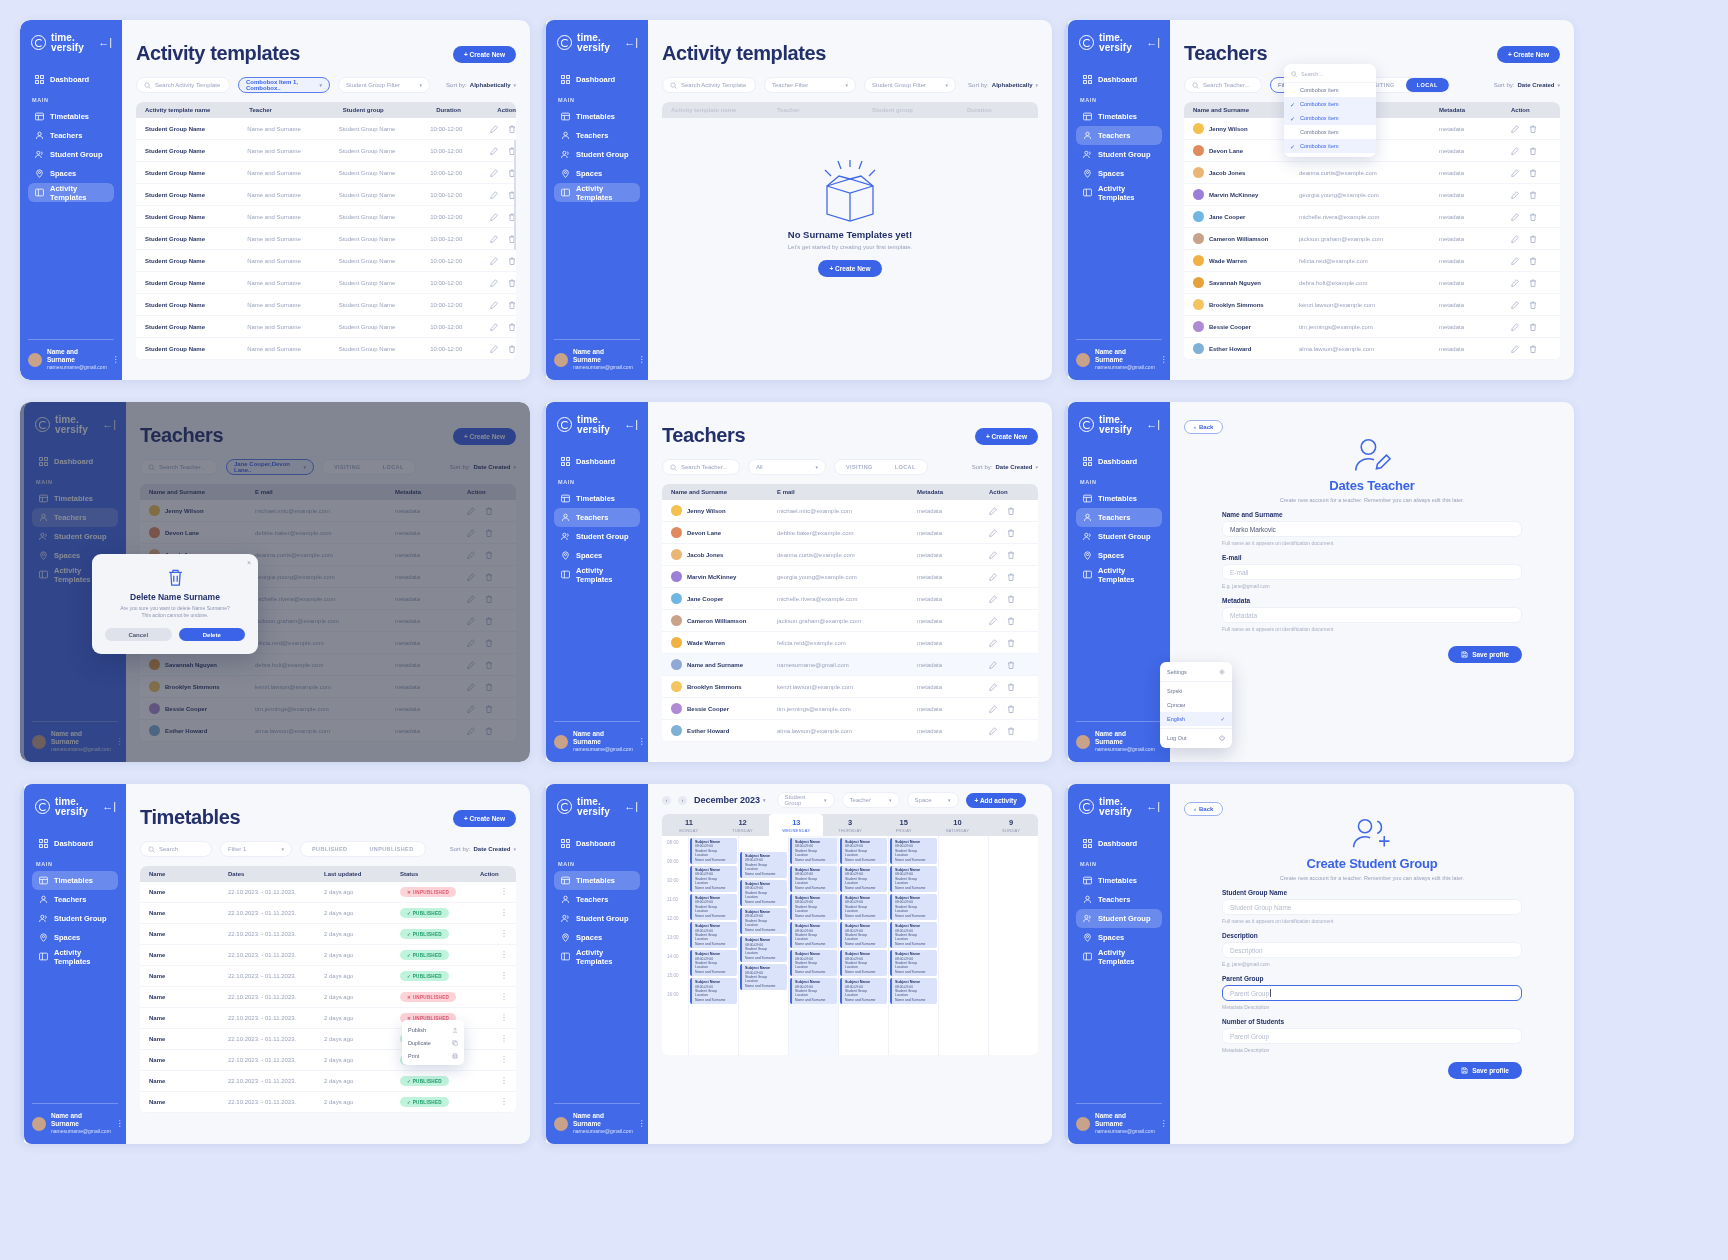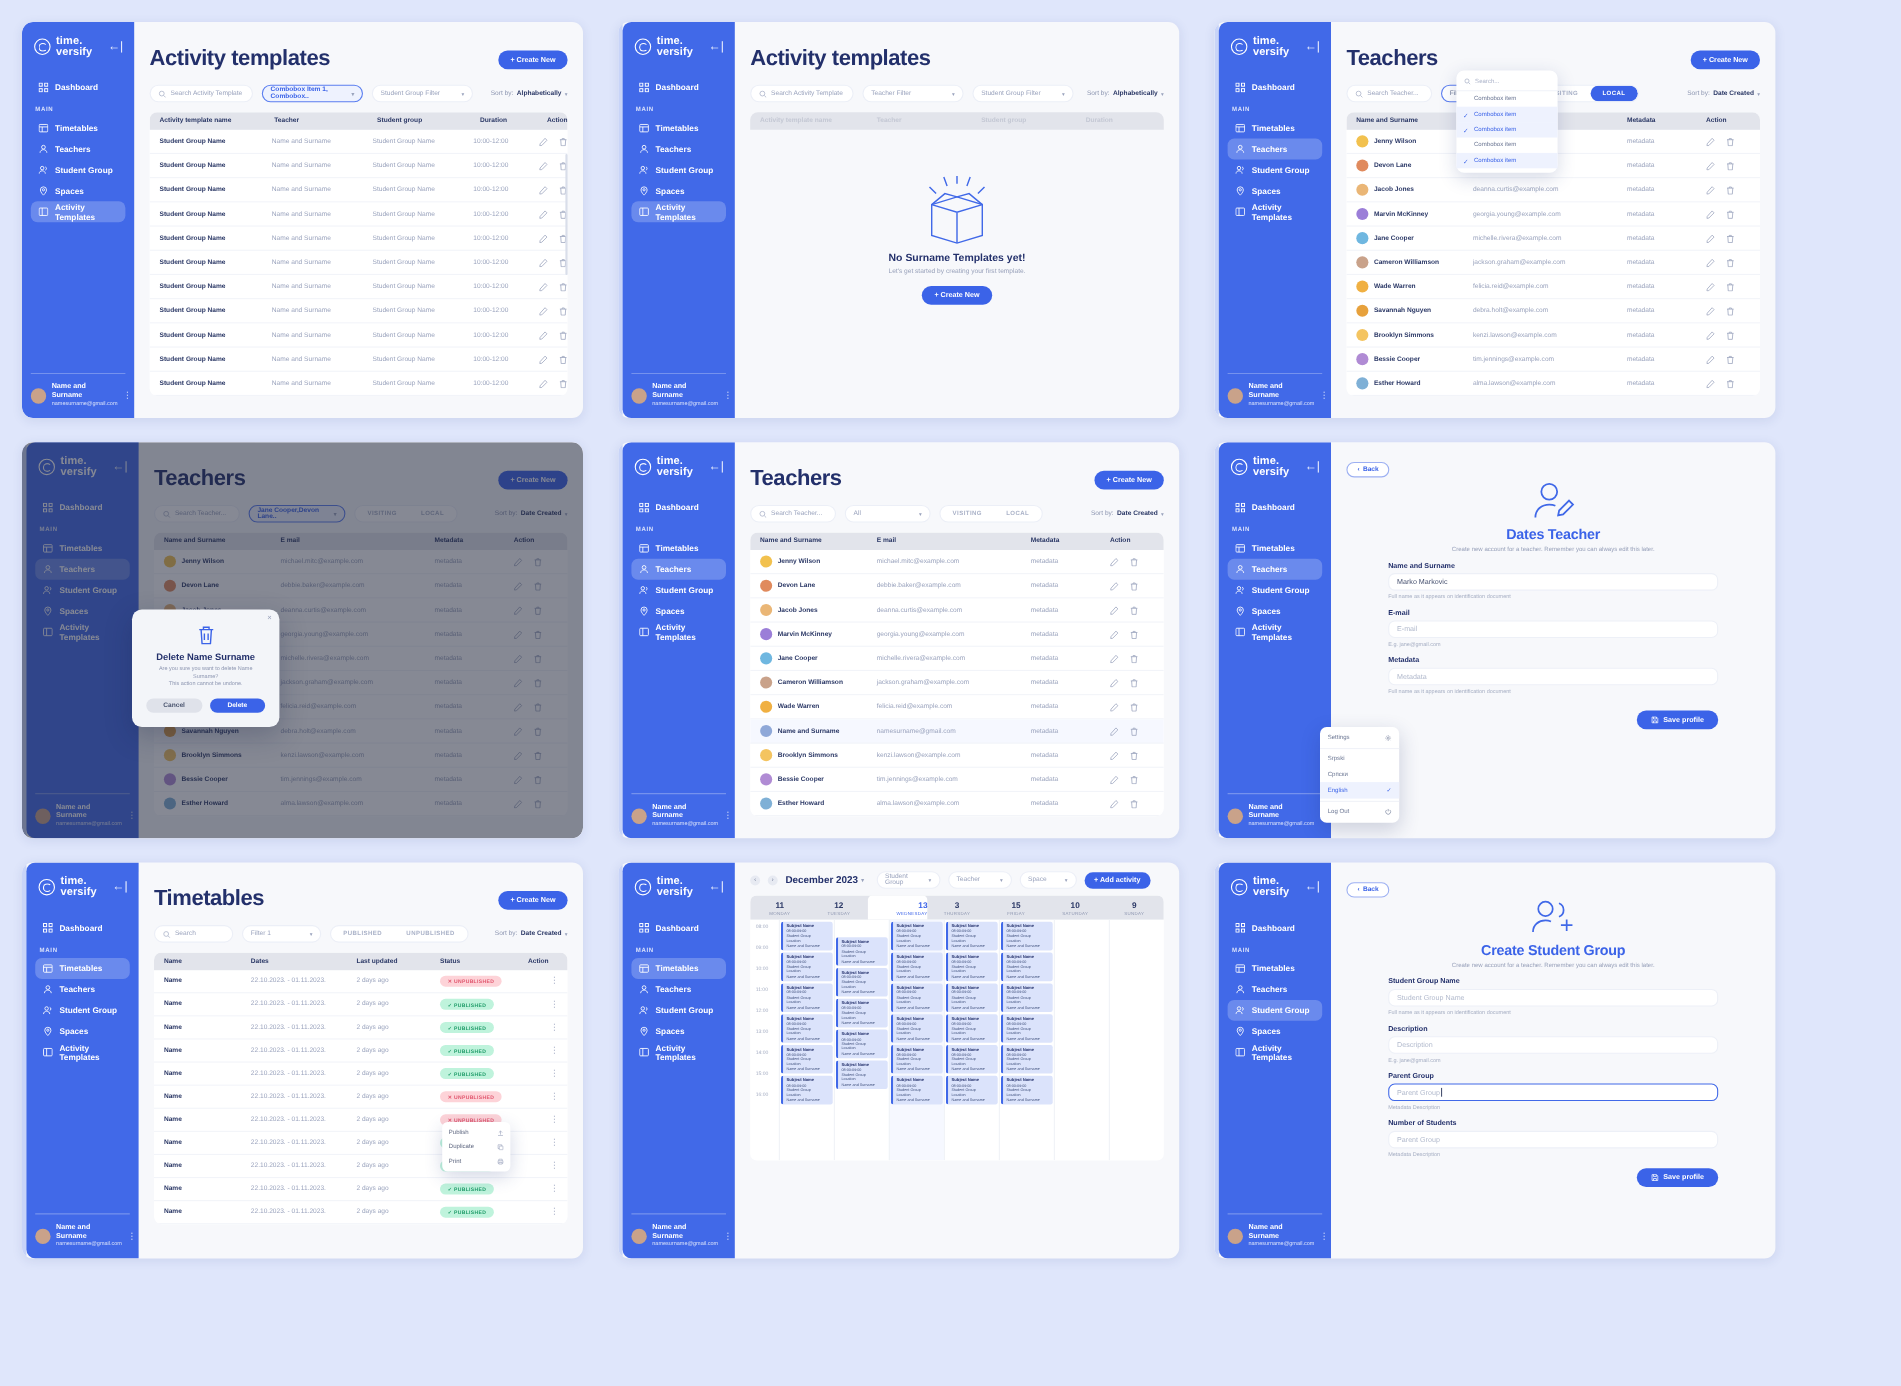--- a/index.html
+++ b/index.html
@@ -6,21 +6,21 @@
   body {
     width: 1728px; height: 1260px;
     background: #dfe6fb;
     font-family: "Liberation Sans", sans-serif;
     overflow: hidden;
   }
   .grid {
     display: grid;
     grid-template-columns: 510px 510px 510px;
     grid-template-rows: 360px 360px 360px;
-    gap: 22px 32px;
+    gap: 22px 12px;
     padding: 20px 0 0 20px;
   }
   .panel {
     position: relative;
     background: #f7f8fb;
     border-radius: 10px;
     overflow: hidden;
     box-shadow: 0 2px 10px rgba(40,60,130,.10);
   }
   
@@ -111,22 +111,22 @@
     position:absolute;width:92px;background:#fff;border-radius:7px;
     box-shadow:0 5px 16px rgba(40,60,130,.18);padding:4px 0;z-index:30;
   }
   .dd-search{display:flex;align-items:center;gap:4px;font-size:5.5px;color:#aab2c8;padding:3px 7px 5px 7px;border-bottom:1px solid #f1f3f9;}
   .dd-item{font-size:5.5px;color:#6b7693;padding:4px 7px 4px 16px;position:relative;cursor:pointer;}
   .dd-item.chk{background:#eef2fe;color:#3b63e8;}
   .dd-item.chk:before{content:"✓";position:absolute;left:6px;top:3.5px;font-size:6px;color:#3b63e8;}
   
   .overlay{position:absolute;inset:0;background:rgba(35,40,60,.55);z-index:40;border-radius:10px;}
   .modal{
-    position:absolute;left:72px;top:152px;width:134px;background:#f3f5f9;border-radius:9px;
-    padding:12px 13px 13px;text-align:center;z-index:50;box-shadow:0 8px 24px rgba(20,30,70,.25);margin-left:28px;
+    position:absolute;left:72px;top:152px;width:166px;background:#f3f5f9;border-radius:9px;
+    padding:12px 13px 13px;text-align:center;z-index:50;box-shadow:0 8px 24px rgba(20,30,70,.25);
   }
   .modal .x{position:absolute;right:7px;top:5px;font-size:7px;color:#98a1ba;cursor:pointer;}
   .modal h4{font-size:8.5px;color:#23306b;margin-top:5px;font-weight:700;}
   .modal p{font-size:5px;color:#8d96b1;margin-top:3px;line-height:7px;}
   .modal-btns{display:flex;gap:7px;margin-top:9px;}
   .mb{flex:1;height:13px;border-radius:8px;font-size:6px;font-weight:700;border:none;cursor:pointer;font-family:inherit;}
   .mb.cancel{background:#dfe2ea;color:#4c5670;}
   .mb.del{background:#3b63e8;color:#fff;}
   
   .back-btn{
@@ -174,21 +174,21 @@
   
   .cal-toolbar{display:flex;align-items:center;gap:7px;padding:8px 14px 6px 14px;}
   .arr{width:9px;height:9px;border-radius:50%;background:#e7eaf2;color:#6b7693;font-size:5px;
     display:flex;align-items:center;justify-content:center;cursor:pointer;}
   .month{font-size:9px;font-weight:700;color:#23306b;display:flex;align-items:center;gap:3px;cursor:pointer;}
   .cal{margin:0 14px;background:#fff;border-radius:6px;overflow:hidden;}
   .daybar{display:flex;background:#e2e4eb;}
   .daybar>div{flex:1;text-align:center;padding:4px 0 3px;}
   .daybar .dn{font-size:7.5px;font-weight:700;color:#2b3866;}
   .daybar .dl{font-size:4px;color:#8d96b1;letter-spacing:.3px;margin-top:1px;}
-  .daybar .today{background:#fff;border-radius:4px 4px 0 0;text-align:right;}
+  .daybar .today{background:#fff;border-radius:4px 4px 0 0;}
   .daybar .today .dn,.daybar .today .dl{color:#3b63e8;}
   .calbody{display:flex;height:219px;position:relative;overflow:hidden;}
   .timecol{width:26px;flex:none;padding-top:4px;}
   .timecol div{height:19px;font-size:4.6px;color:#a6aec3;padding-left:5px;}
   .daycol{flex:1;border-left:1px solid #f0f2f7;position:relative;padding:2px 1px;}
   .daycol.tod{background:#f6f8ff;}
   .ev{background:#dbe3fb;border-left:2px solid #4169e8;border-radius:2px;margin-bottom:2px;
     padding:2px 2px 2px 3px;font-size:3.4px;line-height:4.4px;color:#41527e;cursor:pointer;}
   .ev b{font-size:3.8px;color:#23306b;display:block;}
 </style>

